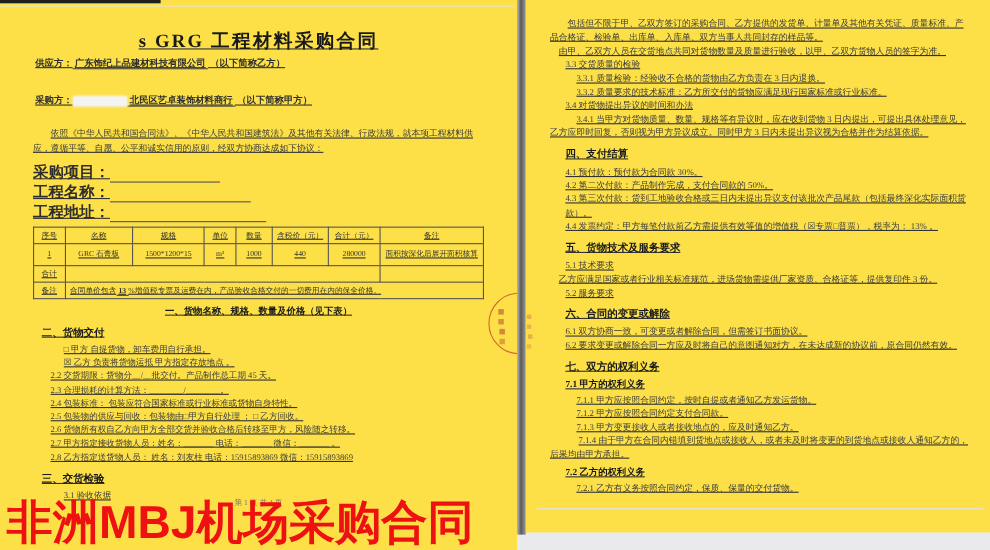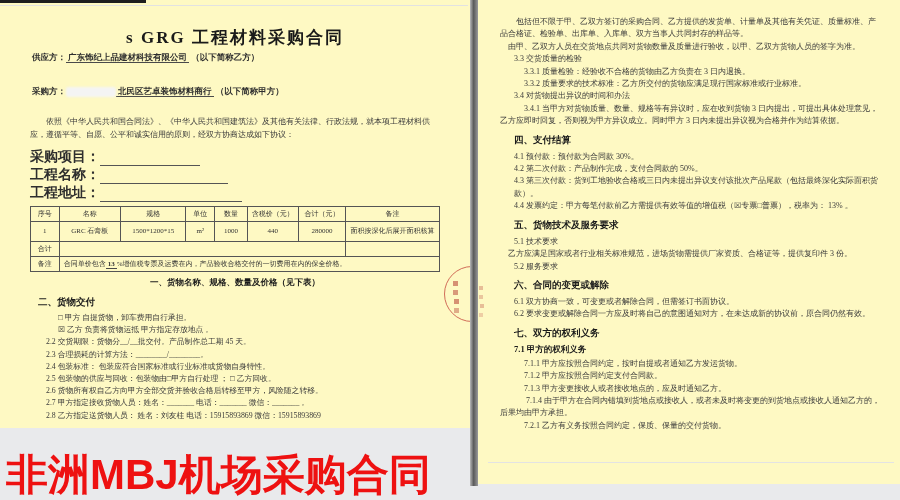--- a/index.html
+++ b/index.html
@@ -4,22 +4,22 @@
 <style>
   * { box-sizing: border-box; margin: 0; padding: 0; }
   html,body { width:900px; height:500px; }
   body {
     position: relative;
     background: #e9eaec;
     font-family: "Liberation Serif", serif;
     color: #333;
     overflow: hidden;
   }
-  .page { position:absolute; background:#fef9c3; overflow:hidden; }
-  #left-page  { left:0;   top:0; width:470px; height:428px; padding:12px 30px 0 30px; }
+  .page { position:absolute; background:#fde047; overflow:hidden;text-decoration:underline; }
+  #left-page  { left:0;   top:0; width:470px; height:500px; padding:12px 30px 0 30px; }
   #right-page { left:478px; top:0; width:422px; height:484px; padding:16px 18px 0 22px; }
   #page-divider { position:absolute; left:470px; top:0; width:8px; height:486px;
     background:linear-gradient(to right,#b9b9b9,#5a5a5a 45%,#9a9a9a); }
   #top-black-bar { position:absolute; left:0; top:0; width:146px; height:3px; background:#1e1e1e; z-index:3;}
   #top-scan-line { position:absolute; left:0; top:5px; width:468px; height:1px; background:#e2e2e2; z-index:3;}
 
   
   .doc-title { text-align:center; font-size:17px; font-weight:bold; letter-spacing:2px;
     color:#1a1a1a; margin-top:14px; }
   .party-line { font-size:8.5px; font-weight:bold; color:#2e2e2e; margin:3px 0 0 2px; }
@@ -198,18 +198,19 @@
   <div class="rh">六、合同的变更或解除</div>
   <div class="rl rc1">6.1 双方协商一致，可变更或者解除合同，但需签订书面协议。</div>
   <div class="rl rc1">6.2 要求变更或解除合同一方应及时将自己的意图通知对方，在未达成新的协议前，原合同仍然有效。</div>
 
   <div class="rh">七、双方的权利义务</div>
   <div class="rs">7.1 甲方的权利义务</div>
   <div class="rl rc2">7.1.1 甲方应按照合同约定，按时自提或者通知乙方发运货物。</div>
   <div class="rl rc2">7.1.2 甲方应按照合同约定支付合同款。</div>
   <div class="rl rc2">7.1.3 甲方变更接收人或者接收地点的，应及时通知乙方。</div>
   <div class="rl rp4">7.1.4 由于甲方在合同内错填到货地点或接收人，或者未及时将变更的到货地点或接收人通知乙方的，后果均由甲方承担。</div>
+  <div class="rs">7.2 乙方的权利义务</div>
   <div class="rl rc2">7.2.1 乙方有义务按照合同约定，保质、保量的交付货物。</div>
 
   <div id="right-scan-line"></div>
 </div>
 
 <div id="red-banner" style="color: rgb(238, 17, 17);">非洲MBJ机场采购合同</div>
 
 </body></html>

